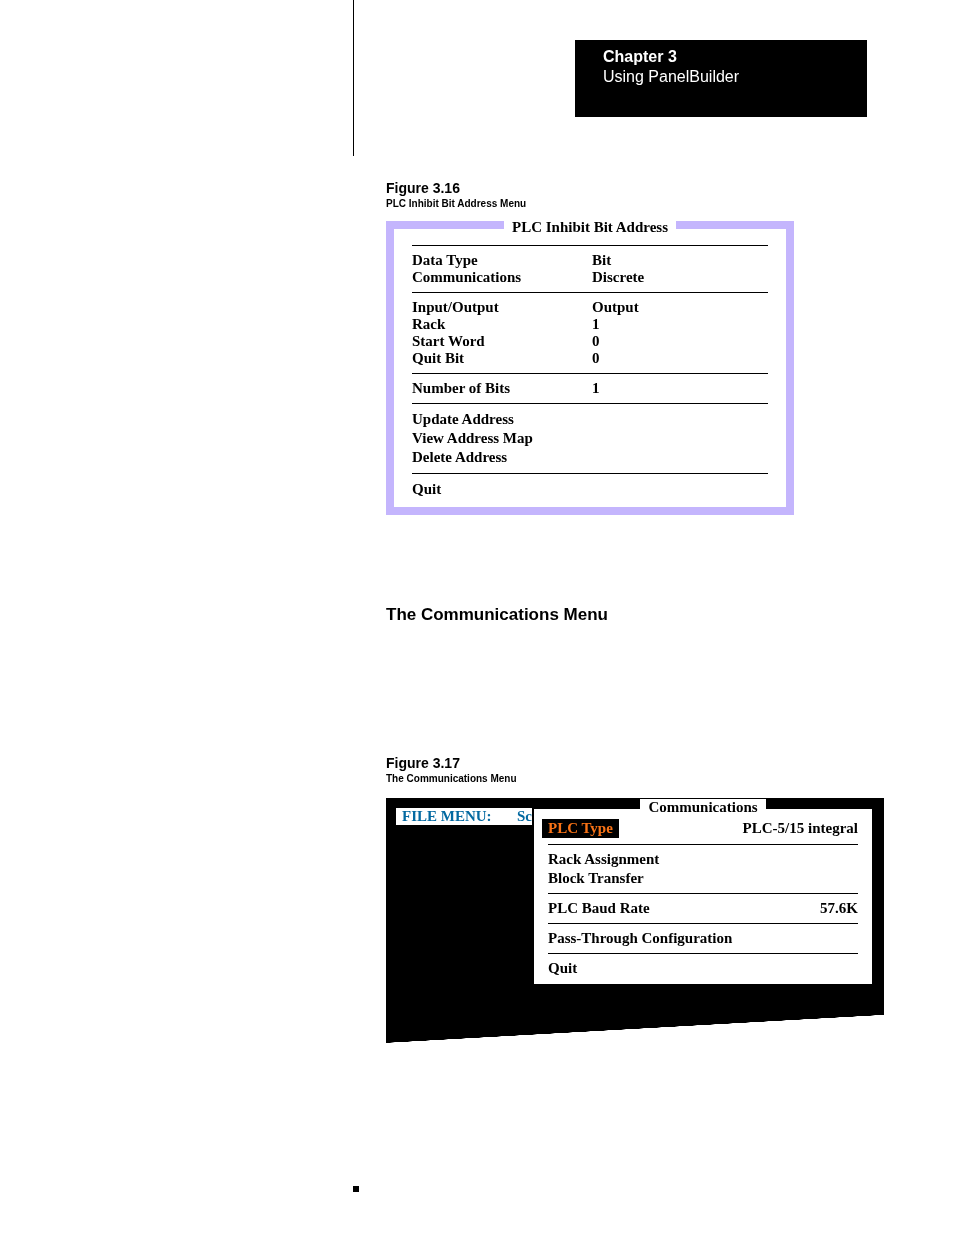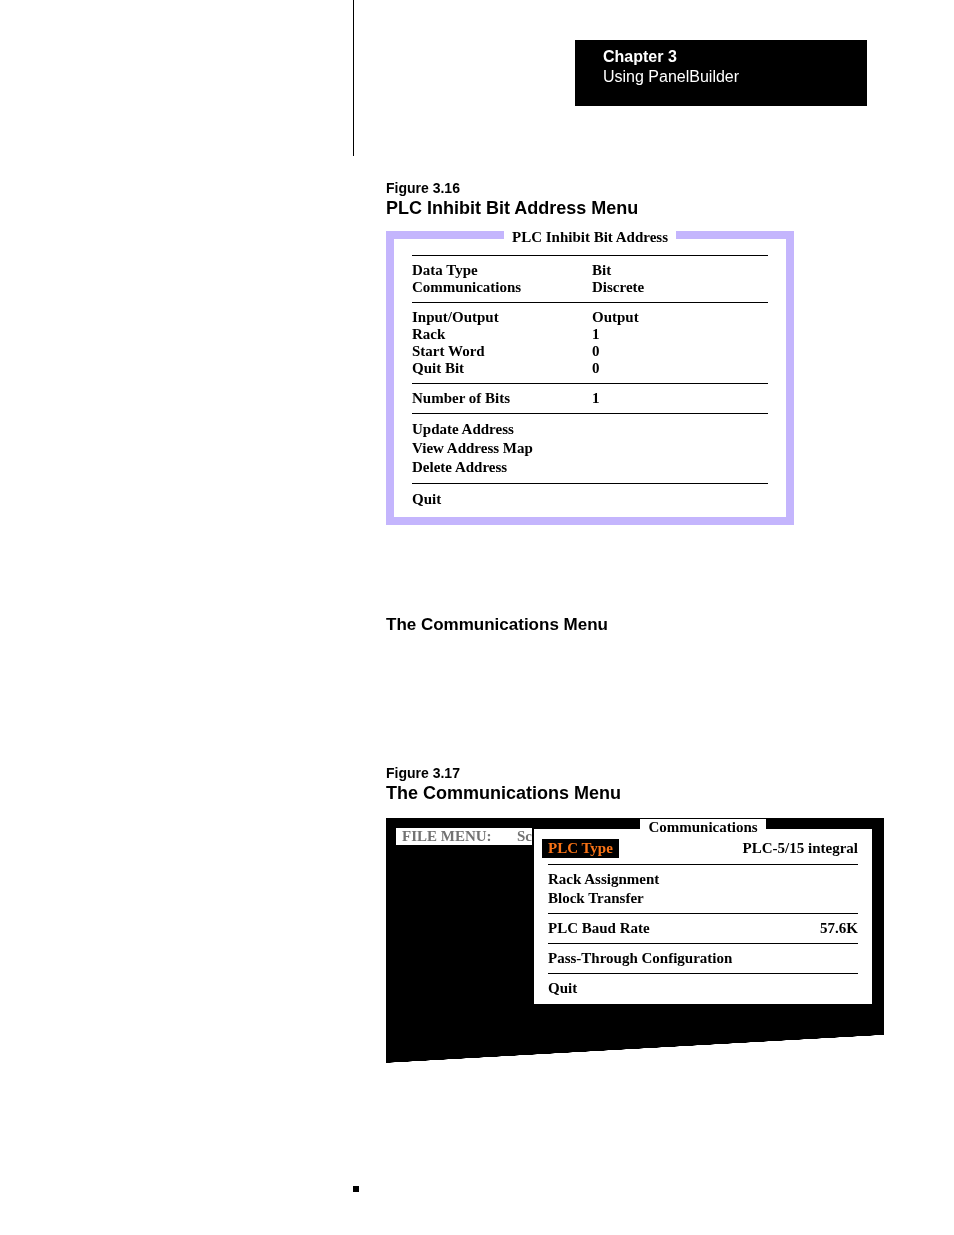--- a/index.html
+++ b/index.html
@@ -18,21 +18,21 @@
     top: 0;
     width: 1px;
     height: 156px;
     background: #000;
   }
   .header-black {
     position: absolute;
     top: 40px;
     left: 575px;
     right: 87px;
-    height: 66px;
+    height: 77px;
     background: #000;
     color: #fff;
     padding: 8px 0 3px 28px;
     box-sizing: border-box;
   }
   .header-black .chapter {
     font-weight: bold;
     font-size: 16px;
   }
   .header-black .subtitle {
@@ -45,21 +45,21 @@
     top: 180px;
     width: 500px;
   }
   .fig-label {
     font-weight: bold;
     font-size: 14px;
     margin-bottom: 2px;
   }
   .fig-title {
     font-weight: bold;
-    font-size: 18px;
+    font-size: 10px;
     margin-bottom: 12px;
   }
   .menu-box {
     border: 8px solid #c4b5fd;
     width: 356px;
     padding: 10px 18px 8px 18px;
     font-family: "Times New Roman", serif;
     font-size: 15px;
     position: relative;
   }
@@ -104,21 +104,21 @@
   .screenshot {
     margin-top: 14px;
     width: 498px;
     background: #000;
     padding: 10px 10px 28px 10px;
     box-sizing: border-box;
     position: relative;
   }
   .filemenu-bar {
     background: #fff;
-    color: #737373;
+    color: #0369a1;
     font-family: "Times New Roman", serif;
     font-weight: bold;
     font-size: 15px;
     padding: 0px 6px;
     width: 130px;
     position: relative;
     z-index: 2;
     display: flex;
     justify-content: space-between;
   }

